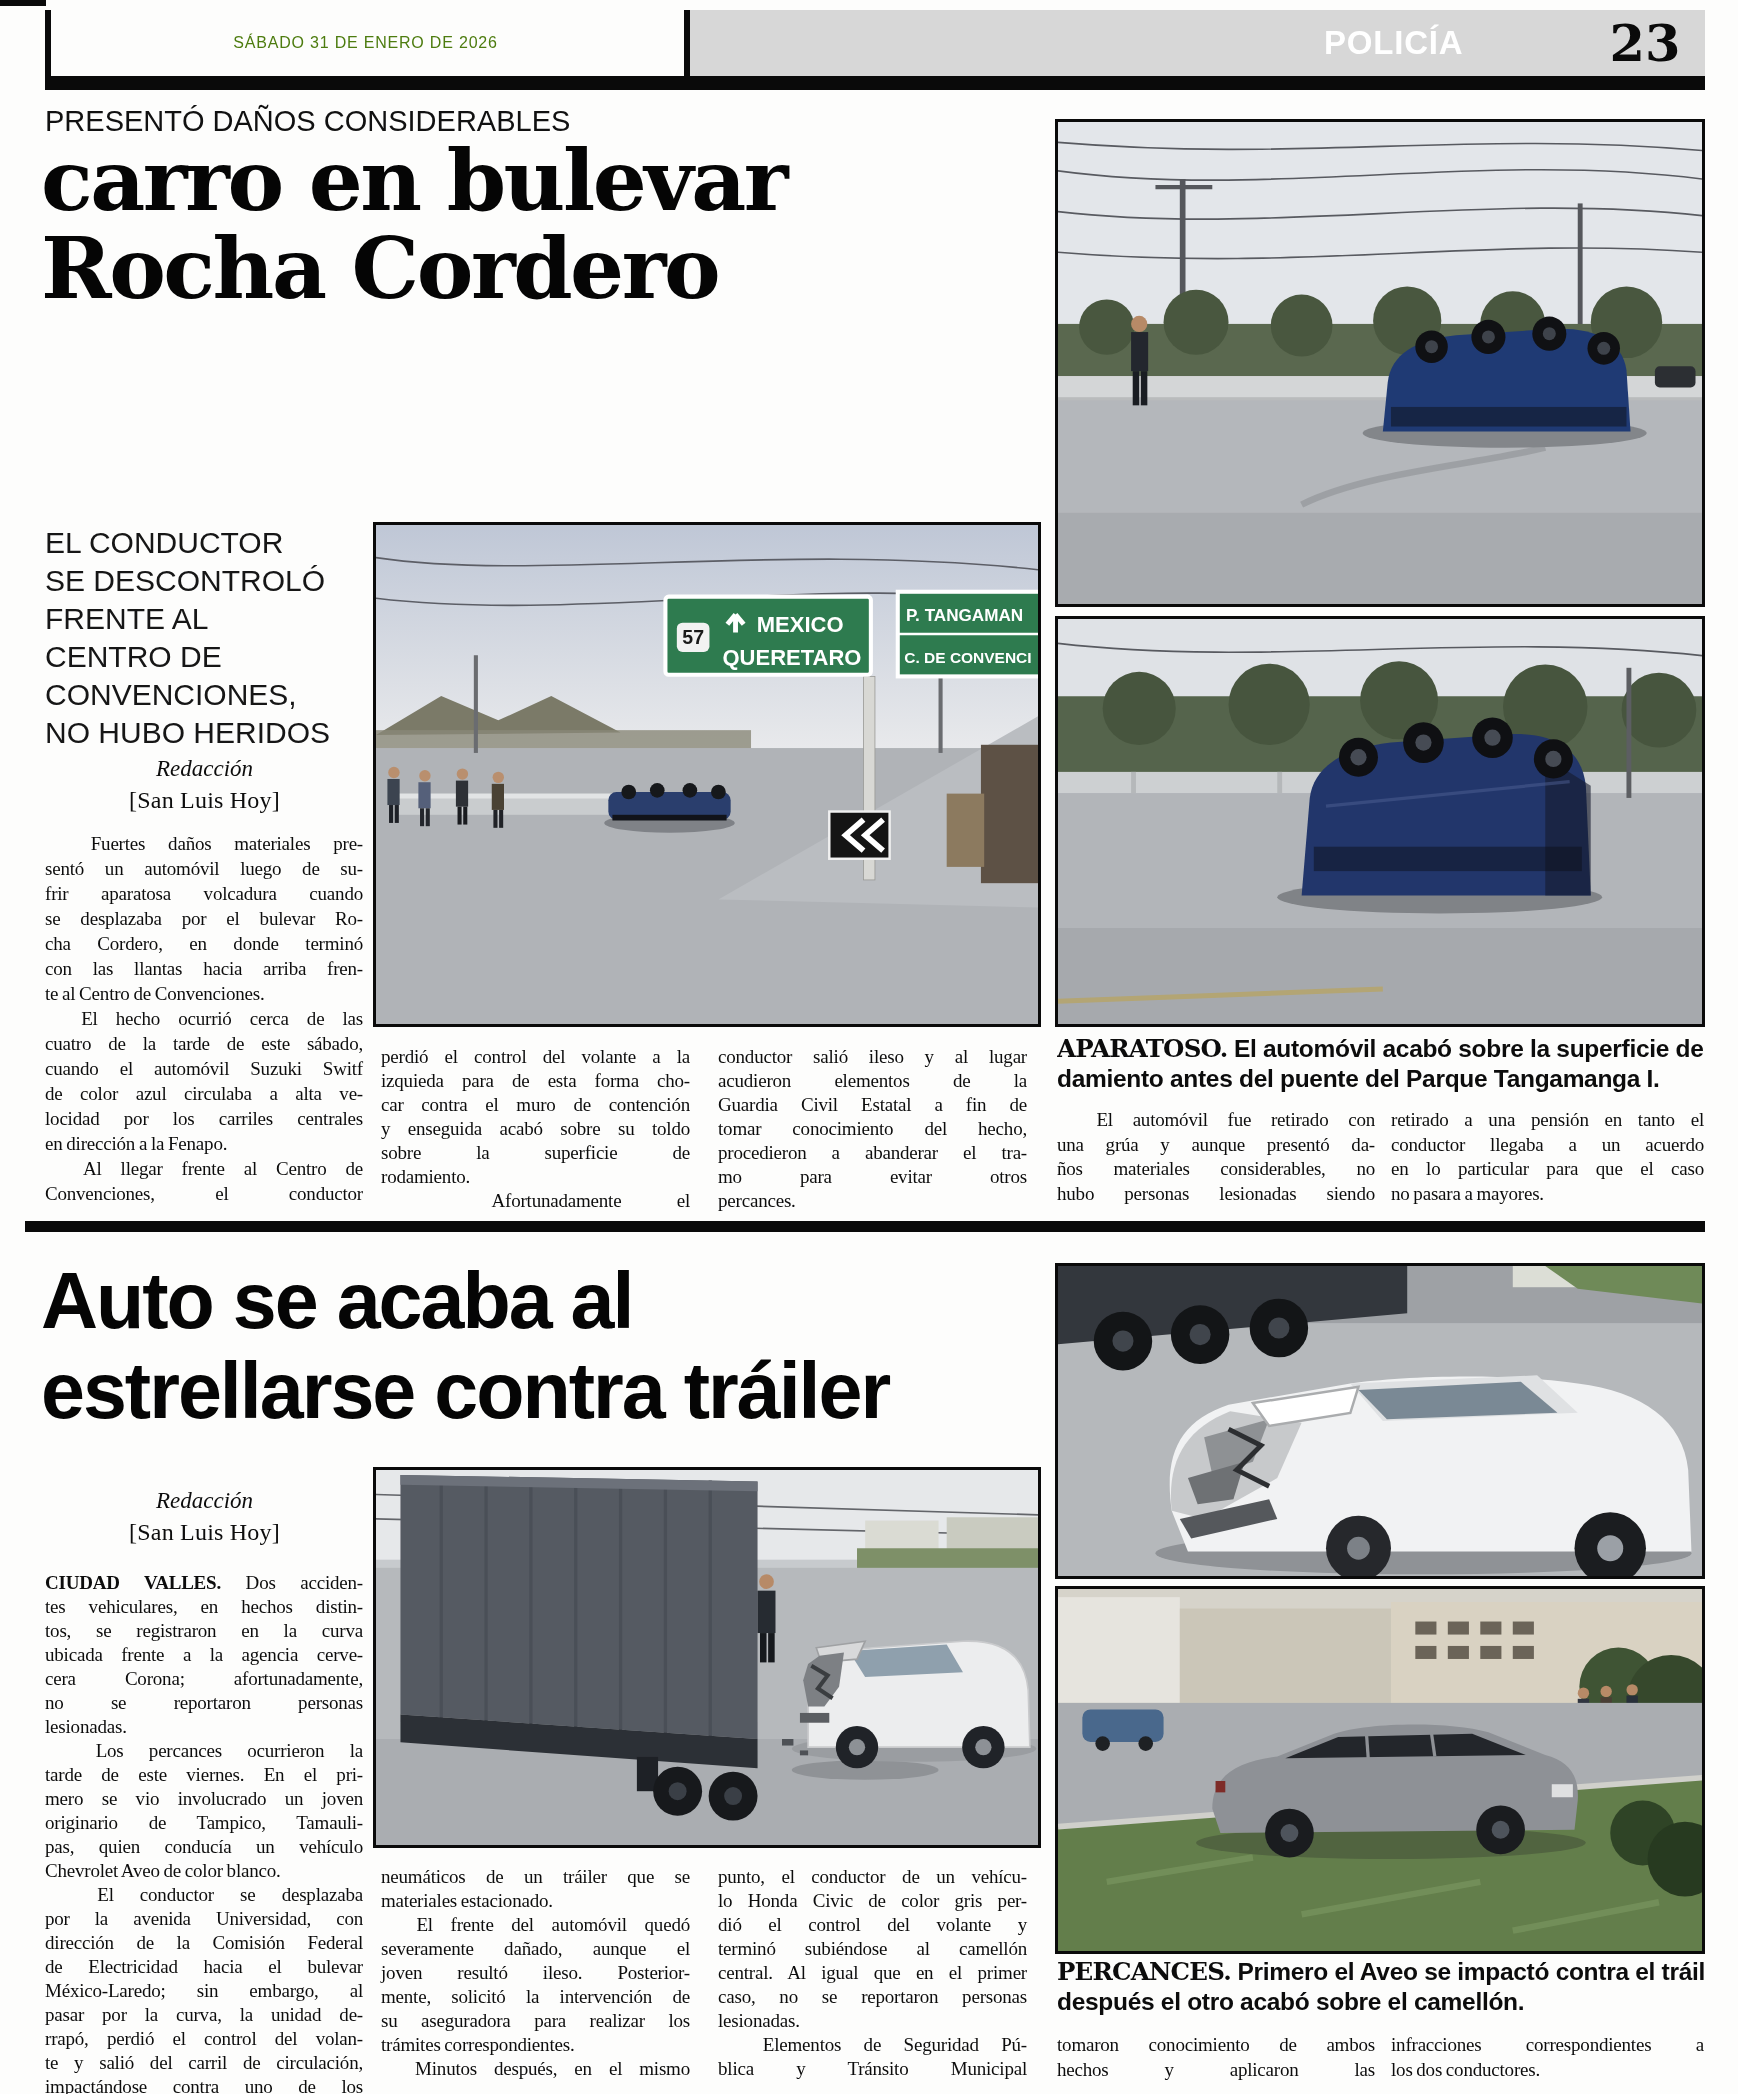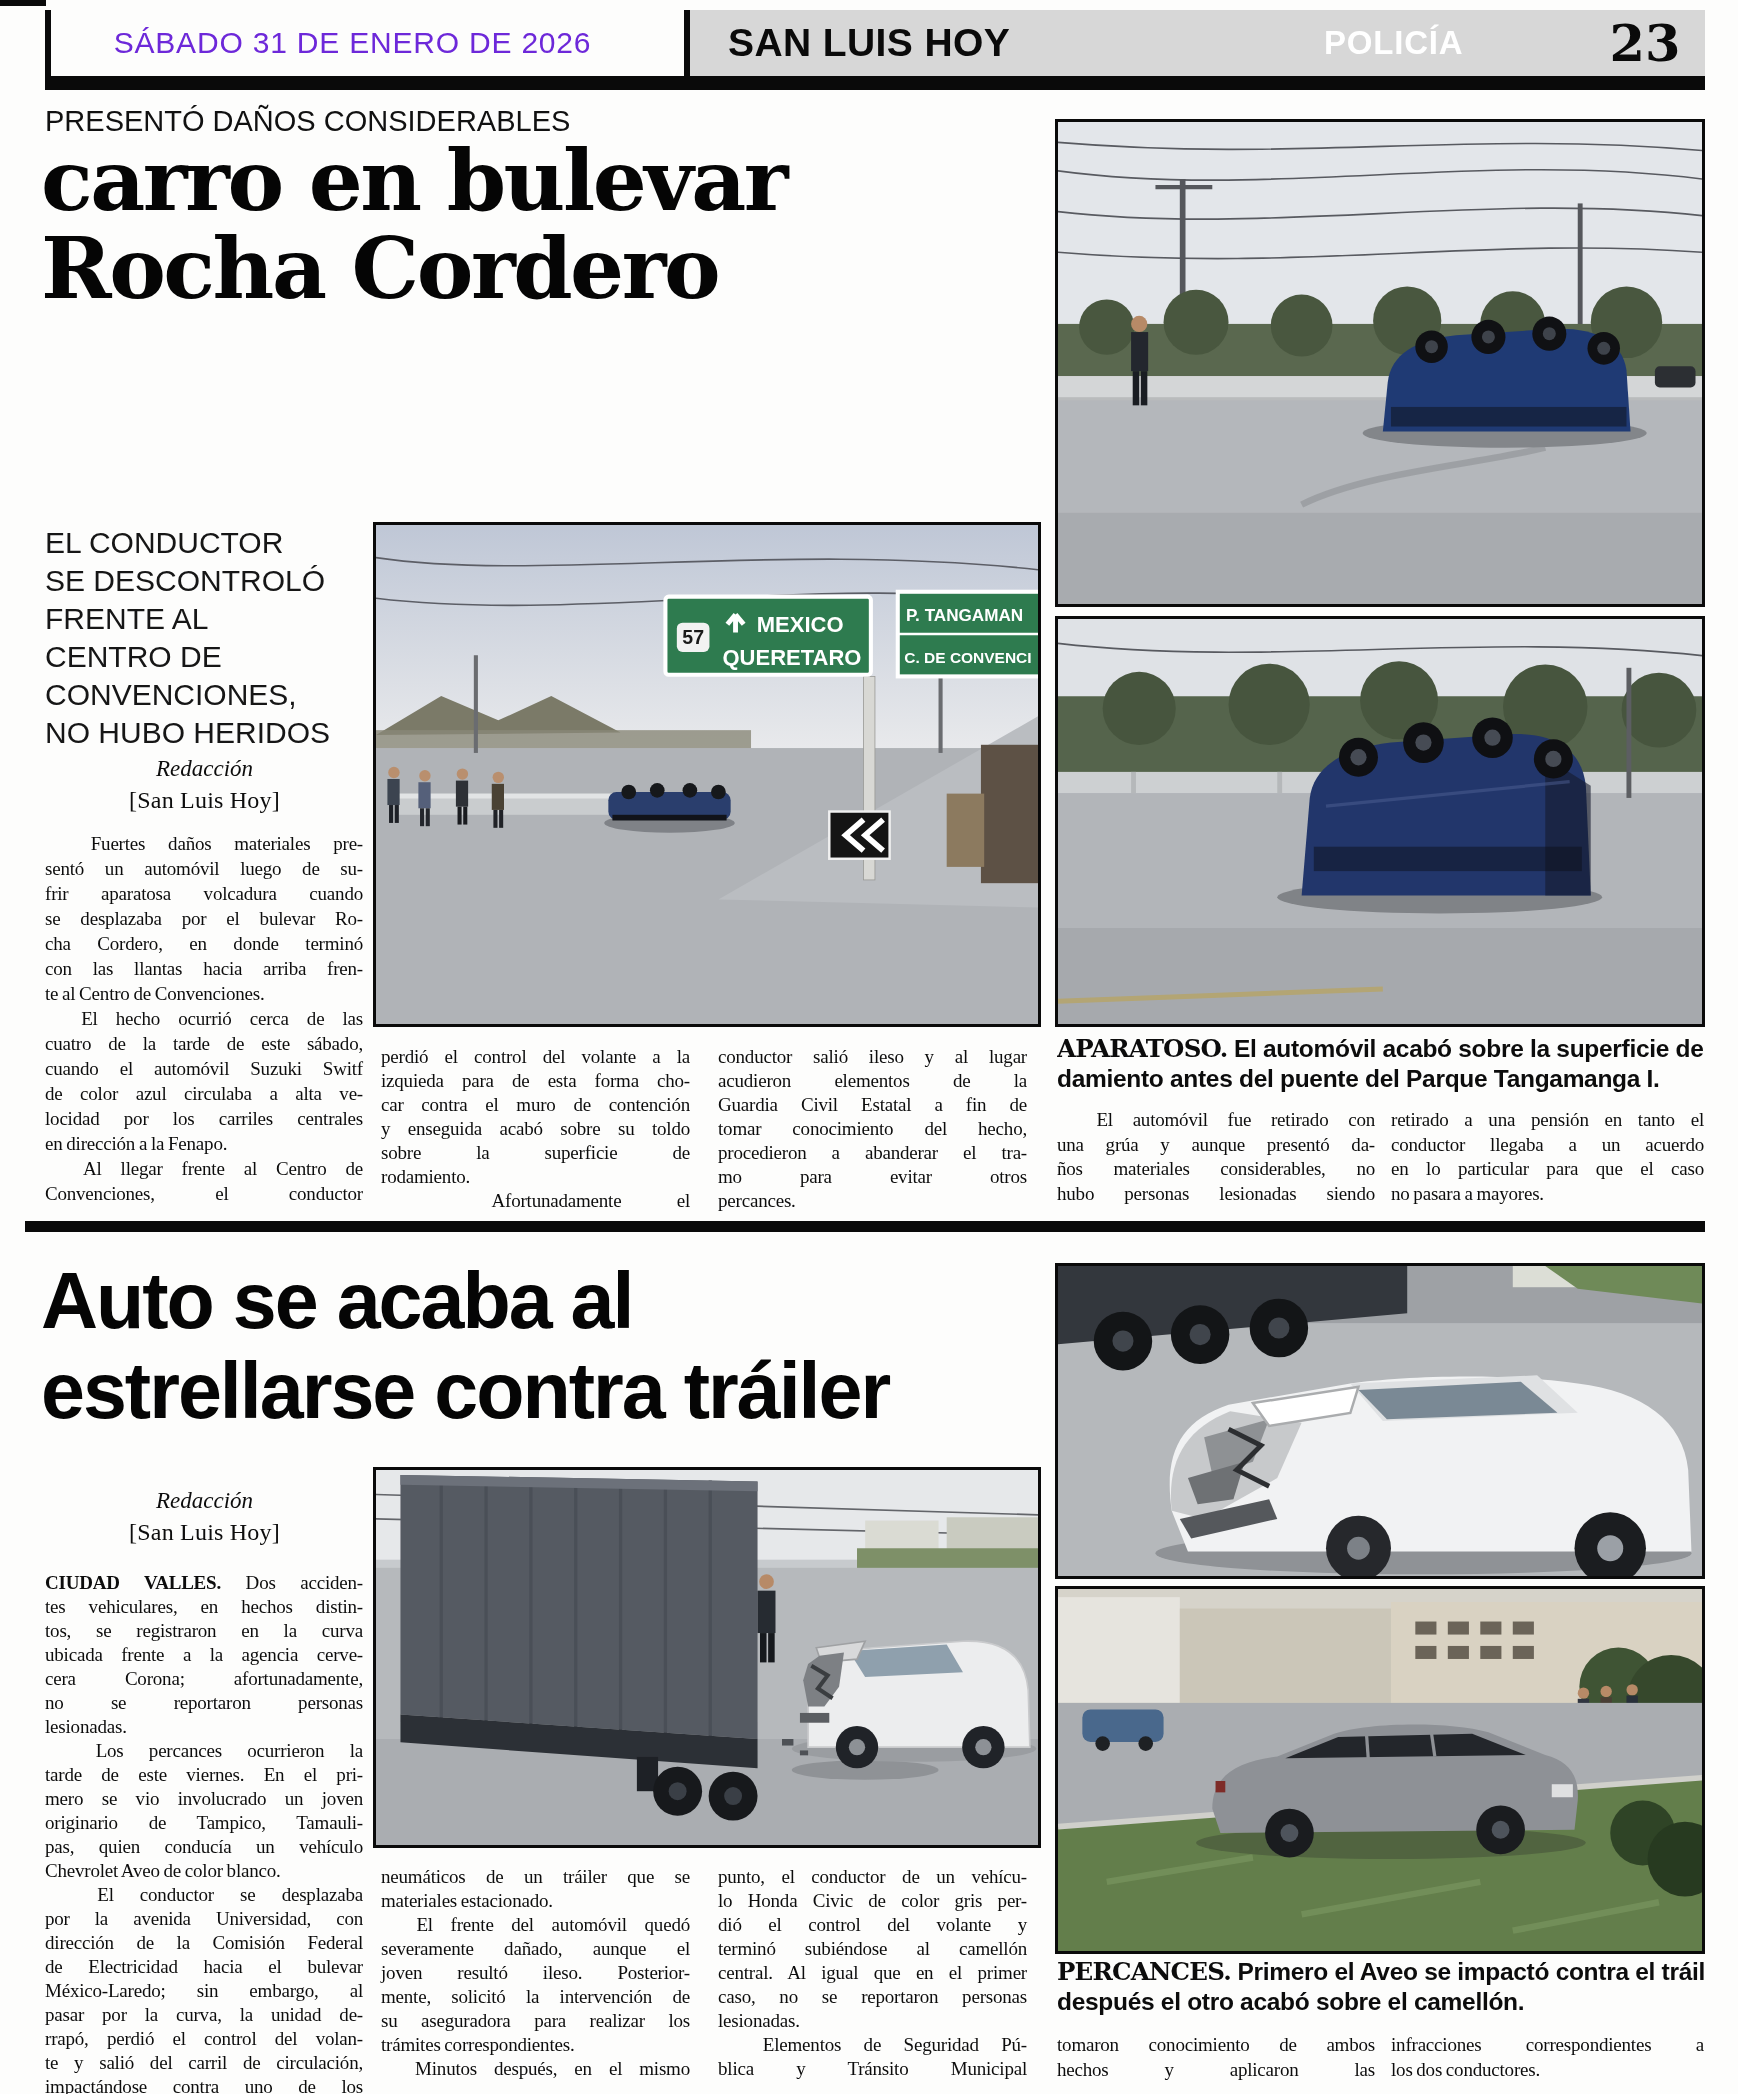--- a/index.html
+++ b/index.html
@@ -3,22 +3,22 @@
 <meta charset="utf-8">
 <style>
   html,body{margin:0;padding:0;background:#888;}
   .page{position:relative;width:1739px;height:2095px;background:#fdfdfc;overflow:hidden;
         font-family:"Liberation Serif",serif;color:#0d0d0d;}
   .abs{position:absolute;}
 
   
   .corner-mark{left:0;top:0;width:46px;height:5.7px;background:#0a0a0a;}
   .hrule-v{top:9.8px;width:5.7px;height:66px;background:#0a0a0a;}
-  .date{left:66px;top:9.8px;width:573px;height:66px;display:flex;align-items:center;justify-content:center;
-        font-family:"Liberation Sans",sans-serif;font-size:30px;letter-spacing:0.8px;color:#6d28d9;}
+  .date{left:79px;top:9.8px;width:573px;height:66px;display:flex;align-items:center;justify-content:center;
+        font-family:"Liberation Sans",sans-serif;font-size:16px;letter-spacing:0.8px;color:#4d7c0f;}
   .band{left:690px;top:9.8px;width:1015px;height:66px;background:#d7d7d7;}
   .masthead{left:38px;top:0;height:66px;display:flex;align-items:center;
         font-family:"Liberation Sans",sans-serif;font-weight:bold;font-size:39px;letter-spacing:0.4px;color:#0a0a0a;}
   .section-label{left:634px;top:0;height:66px;display:flex;align-items:center;
         font-family:"Liberation Sans",sans-serif;font-weight:bold;font-size:33px;letter-spacing:0.8px;color:#fff;}
   .page-number{right:24.5px;top:0;height:66px;display:flex;align-items:center;
         font-family:"DejaVu Serif",serif;font-weight:bold;font-size:51px;color:#0a0a0a;}
   .topbar{left:45px;top:76px;width:1660px;height:14px;background:#0a0a0a;}
   .divider{left:24.5px;top:1221px;width:1680px;height:10.6px;background:#0a0a0a;}
 
@@ -55,21 +55,20 @@
 </head>
 <body>
 
 <div class="page">
 
   <div class="abs corner-mark"></div>
   <div class="abs hrule-v" style="left:45px;"></div>
   <div class="abs date">SÁBADO 31 DE ENERO DE 2026</div>
   <div class="abs hrule-v" style="left:684px;"></div>
   <div class="abs band">
-    <div class="abs masthead">SAN LUIS HOY</div>
     <div class="abs section-label">POLICÍA</div>
     <div class="abs page-number">23</div>
   </div>
   <div class="abs topbar"></div>
 
   <div class="abs kicker">
     <span class="lead">PRESENTÓ</span><span> DAÑOS CONSIDERABLES</span>
   </div>
   <div class="abs headline1">
       <div class="jline"><span>carro en bulevar</span></div>

